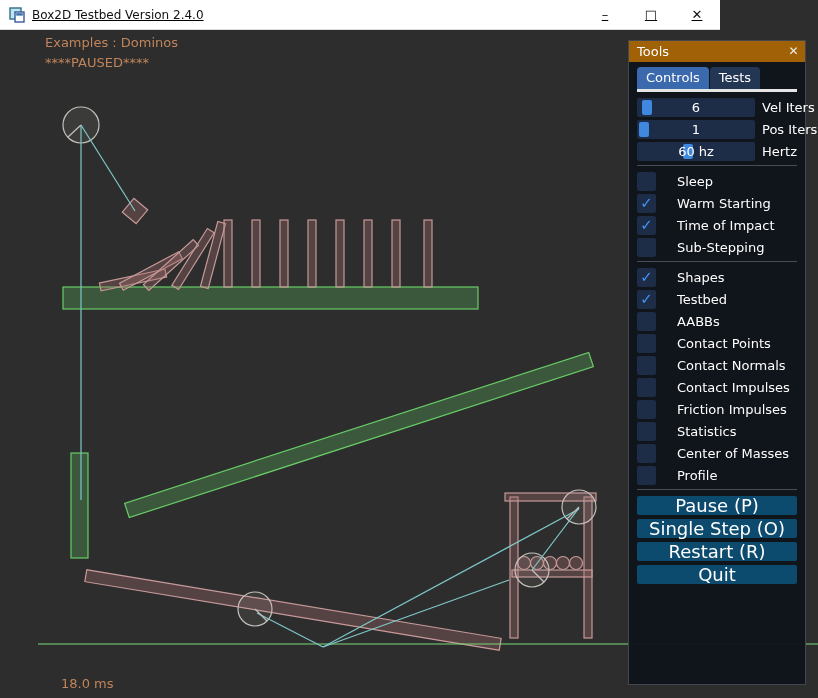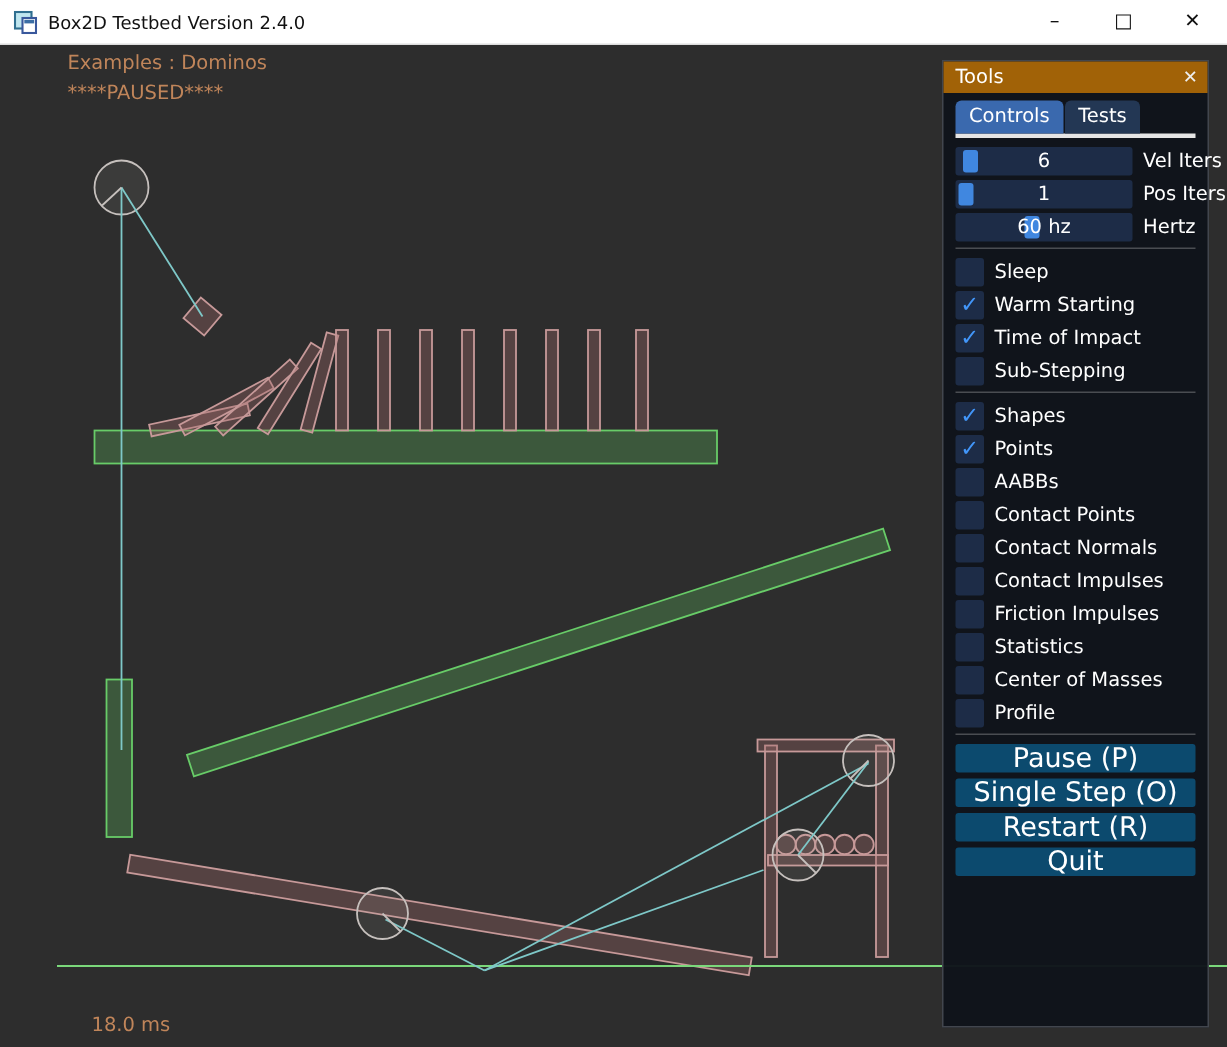--- a/index.html
+++ b/index.html
@@ -4,23 +4,23 @@
 <style>
   html,body { margin:0; padding:0; }
   body {
     width:818px; height:698px; position:relative; overflow:hidden;
     background:#2d2d2d; font-family:"DejaVu Sans", sans-serif;
     -webkit-font-smoothing:antialiased;
   }
 
   
   .titlebar {
-    position:absolute; top:0; left:0; width:818px; height:30px;
+    position:absolute; top:0; left:0; width:720px; height:30px;
     background:#ffffff; display:flex; align-items:center; z-index:30;
-    border-bottom:1px solid #dcdcdc; box-sizing:border-box;
+    border-bottom:1px solid #dcdcdc; box-sizing:border-box;text-decoration:underline;
   }
   .app-icon { width:16px; height:16px; margin:0 7px 0 9px; flex:0 0 auto; }
   .titlebar-text { font-size:12px; color:#111; flex:1 1 auto; white-space:nowrap; }
   .win-btn {
     width:46px; height:29px; display:flex; align-items:center; justify-content:center;
     font-size:13px; color:#111; flex:0 0 auto; cursor:default;
   }
 
   
   .canvas { position:absolute; top:30px; left:0; width:818px; height:668px; background:#2d2d2d;margin-left:38px; }
@@ -61,21 +61,21 @@
   }
   .slider-grab { position:absolute; top:2px; width:10px; height:15px; background:#4087e0; border-radius:2px; }
   .slider-value {
     position:absolute; left:0; top:0; width:100%; height:19px; line-height:19px;
     text-align:center; color:#fff; font-size:13px;
   }
   .row-label { margin-left:7px; line-height:19px; white-space:nowrap; }
 
   .separator { height:1px; background:#4a4d52; margin:4px 0 6px 0; }
 
-  .check-row { display:flex; align-items:flex-start; height:19px; margin-bottom:3px; }
+  .check-row { display:flex; align-items:flex-start; height:19px; margin-bottom:3px;gap:14px; }
   .check-box {
     width:19px; height:19px; background:#1d2c47; border-radius:2px; flex:0 0 auto;
     display:flex; align-items:center; justify-content:center;
     color:#4296f9; font-size:15px; font-weight:bold; line-height:19px;
   }
 
   .buttons { }
   .imgui-btn {
     display:block; width:100%; height:19px; line-height:19px; margin-bottom:4px;
     background:#0c4a6e; color:#fff; text-align:center; font-size:18px;
@@ -199,21 +199,21 @@
           <div class="check-box"></div>
           <span class="row-label">Sub-Stepping</span>
         </div>
         <div class="separator"></div>
         <div class="check-row">
           <div class="check-box">✓</div>
           <span class="row-label">Shapes</span>
         </div>
         <div class="check-row">
           <div class="check-box">✓</div>
-          <span class="row-label">Points</span>
+          <span class="row-label">Testbed</span>
         </div>
         <div class="check-row">
           <div class="check-box"></div>
           <span class="row-label">AABBs</span>
         </div>
         <div class="check-row">
           <div class="check-box"></div>
           <span class="row-label">Contact Points</span>
         </div>
         <div class="check-row">

